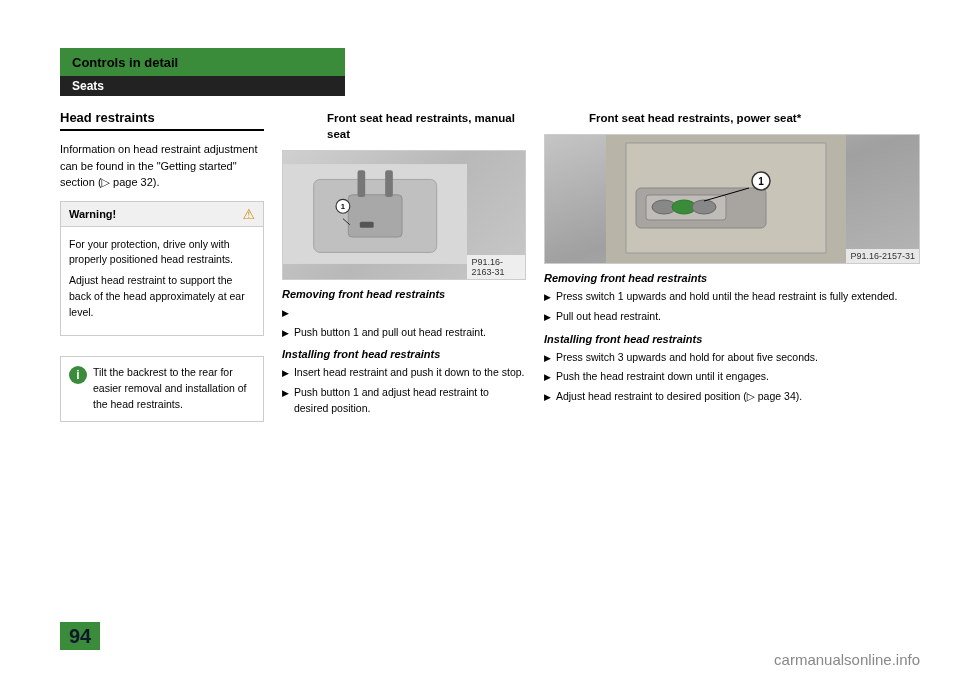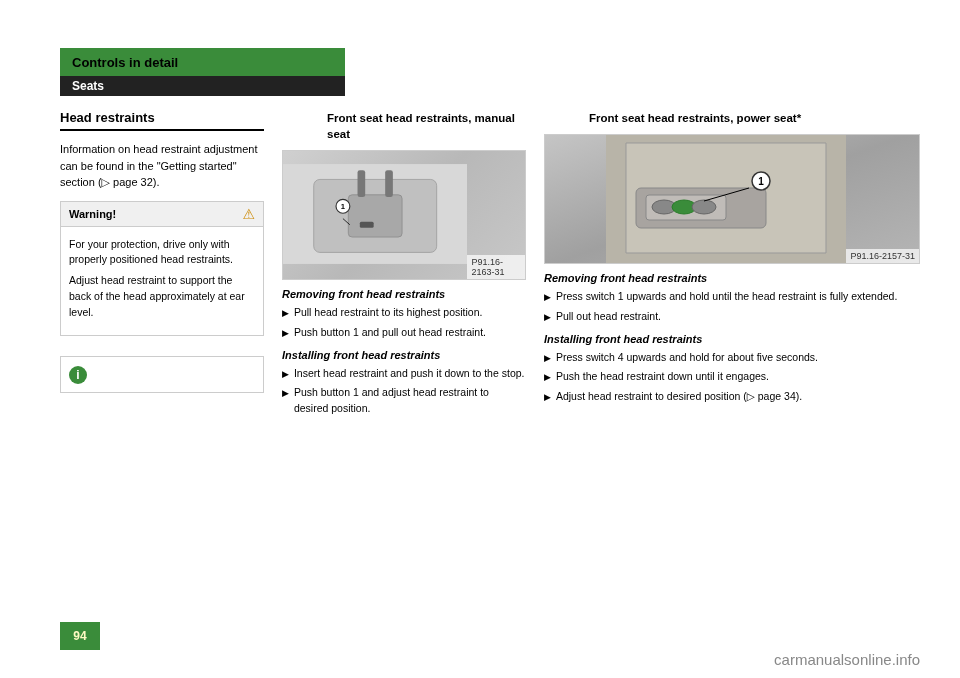--- a/index.html
+++ b/index.html
@@ -55,23 +55,23 @@
       bottom: 28px;
       left: 60px;
       width: 40px;
       height: 28px;
       background: #3a8c3a;
       display: flex;
       align-items: center;
       justify-content: center;
     }
     .page-number {
-      color: #fef9c3;
-      font-weight: bold;
-      font-size: 12px;
+      color: #0f172a;
+      font-weight: bold;
+      font-size: 20px;
       text-align: center;
     }
 
     
     .main-content {
       position: absolute;
       top: 110px;
       left: 60px;
       right: 40px;
       bottom: 60px;
@@ -263,20 +263,21 @@
         <span class="warning-icon">⚠</span>
       </div>
       <div class="warning-content">
         <div class="warning-item">For your protection, drive only with properly positioned head restraints.</div>
         <div class="warning-item">Adjust head restraint to support the back of the head approximately at ear level.</div>
       </div>
     </div>
 
     <div class="info-box">
       <div class="info-icon-circle">i</div>
+      <div class="info-box-text">Tilt the backrest to the rear for easier removal and installation of the head restraints.</div>
     </div>
   </div>
 
   <div class="mid-col">
     <div class="col-heading">Front seat head restraints, manual seat</div>
 
     <div class="img-placeholder car-door-left">
 
       <svg width="240" height="130" viewBox="0 0 240 130">
 
@@ -297,21 +298,20 @@
 
         <line x1="87" y1="79" x2="78" y2="71" stroke="#000" stroke-width="1" marker-end="url(#arrow)"></line>
       </svg>
       <span class="img-label">P91.16-2163-31</span>
     </div>
 
     <div class="subsection-heading">Removing front head restraints</div>
 
     <div class="bullet-item">
       <span class="bullet-arrow">▶</span>
-      <span>Pull head restraint to its highest position.</span>
     </div>
     <div class="bullet-item">
       <span class="bullet-arrow">▶</span>
       <span>Push button 1 and pull out head restraint.</span>
     </div>
 
     <div class="subsection-heading">Installing front head restraints</div>
 
     <div class="bullet-item">
       <span class="bullet-arrow">▶</span>
@@ -357,21 +357,21 @@
     </div>
     <div class="bullet-item">
       <span class="bullet-arrow">▶</span>
       <span>Pull out head restraint.</span>
     </div>
 
     <div class="subsection-heading">Installing front head restraints</div>
 
     <div class="bullet-item">
       <span class="bullet-arrow">▶</span>
-      <span>Press switch 4 upwards and hold for about five seconds.</span>
+      <span>Press switch 3 upwards and hold for about five seconds.</span>
     </div>
     <div class="bullet-item">
       <span class="bullet-arrow">▶</span>
       <span>Push the head restraint down until it engages.</span>
     </div>
     <div class="bullet-item">
       <span class="bullet-arrow">▶</span>
       <span>Adjust head restraint to desired position (▷ page 34).</span>
     </div>
   </div>

